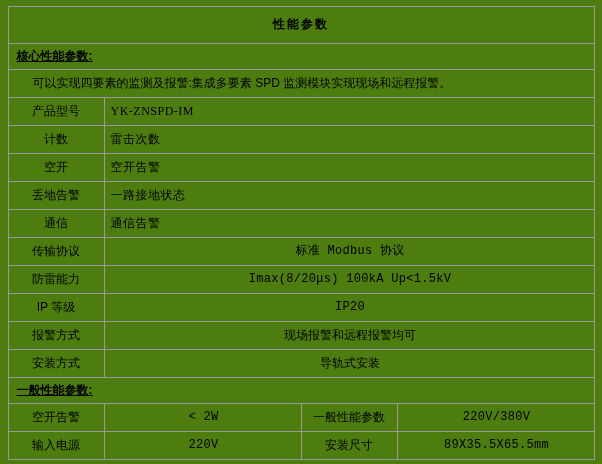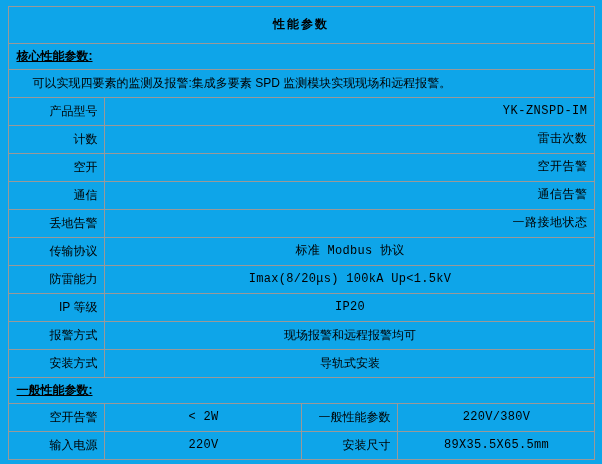--- a/index.html
+++ b/index.html
@@ -9,21 +9,21 @@
   }
   body {
     font-family: "Liberation Sans", sans-serif;
     color: #000000;
   }
   .page {
     width: 602px;
     height: 464px;
     box-sizing: border-box;
     position: relative;
-    background: #0ea5e9;
+    background: #4d7c0f;
     overflow: hidden;
   }
   table.spec {
     width: 586px;
     margin: 6px auto 0 auto;
     border-collapse: collapse;
     table-layout: fixed;
   }
   table.spec td {
     border: 1px solid #999999;
@@ -45,26 +45,26 @@
     padding: 5px 8px !important;
     text-decoration: underline;
   }
   .desc-cell {
     font-weight: normal;
     font-size: 12.5px;
     padding: 6px 8px 6px 24px !important;
     line-height: 1.4;
   }
   .label {
-    text-align: right;
+    text-align: center;
     white-space: nowrap;
   }
   .value-center {
-    text-align: right;
-    font-family: Liberation Mono, monospace;
+    text-align: left;
+    font-family: Liberation Serif, serif;
     letter-spacing: 0.5px;
   }
   .value-left {
     text-align: center;
     padding-left: 8px !important;
   }
   .mono {
     font-family: "Liberation Mono", monospace;
     letter-spacing: 0.3px;
   }
@@ -98,26 +98,26 @@
       </tr>
       <tr class="h-row">
         <td class="label">计数</td>
         <td class="value-center" colspan="3">雷击次数</td>
       </tr>
       <tr class="h-row">
         <td class="label">空开</td>
         <td class="value-center" colspan="3">空开告警</td>
       </tr>
       <tr class="h-row">
+        <td class="label">丢地告警</td>
+        <td class="value-center" colspan="3">一路接地状态</td>
+      </tr>
+      <tr class="h-row">
         <td class="label">通信</td>
         <td class="value-center" colspan="3">通信告警</td>
-      </tr>
-      <tr class="h-row">
-        <td class="label">丢地告警</td>
-        <td class="value-center" colspan="3">一路接地状态</td>
       </tr>
       <tr class="h-row">
         <td class="label">传输协议</td>
         <td class="value-left mono" colspan="3">标准 Modbus 协议</td>
       </tr>
       <tr class="h-row">
         <td class="label">防雷能力</td>
         <td class="value-left mono" colspan="3">Imax(8/20μs) 100kA Up&lt;1.5kV</td>
       </tr>
       <tr class="h-row">

